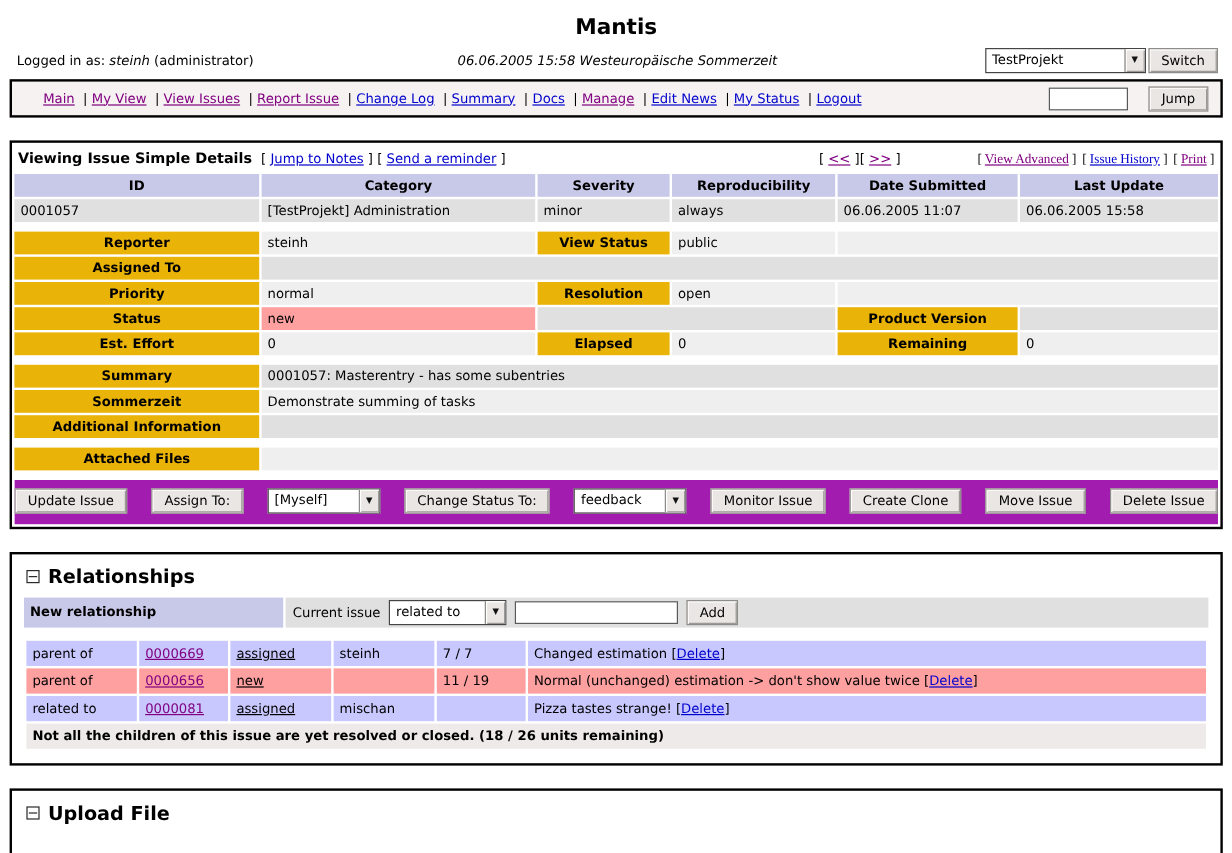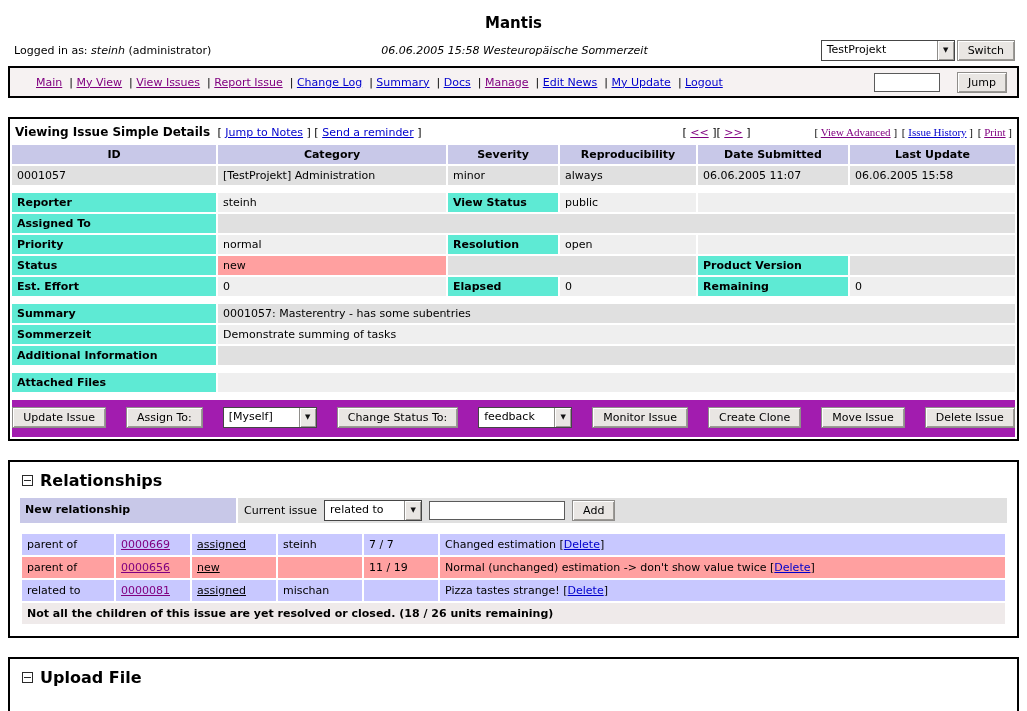--- a/index.html
+++ b/index.html
@@ -5,21 +5,21 @@
   html,body{margin:0;padding:0;}
   body{
     width:1027px;height:711px;overflow:hidden;background:#fff;
     font-family:"DejaVu Sans","Liberation Sans",sans-serif;font-size:11px;color:#000;
   }
   a{text-decoration:underline;cursor:pointer;}
   a.blue{color:#0000cc;} a.purple{color:#800080;} a.black{color:#000;}
   .it{font-style:italic;}
 
   
-  .app-title{padding-top:15px;text-align:center;font-weight:bold;font-size:15px;line-height:16px;}
+  .app-title{padding-top:15px;text-align:center;font-weight:bold;font-size:18px;line-height:16px;}
   .login-bar{display:flex;align-items:center;margin:8px 12px 0 14px;height:22px;}
   .lb-left{flex:1;white-space:nowrap;}
   .lb-center{flex:0 0 auto;text-align:center;}
   .lb-right{flex:1;display:flex;justify-content:flex-end;align-items:center;gap:2px;}
 
   .menu-bar{margin:5px 8px 0 8px;border:2px solid #000;background:#f6f2f2;
     display:flex;align-items:center;padding:4px 10px 4px 26px;height:20px;}
   .menu-links{white-space:nowrap;}
   .mi + .mi::before{content:" | ";white-space:pre;color:#000;}
   .menu-right{margin-left:auto;display:flex;align-items:center;gap:17px;}
@@ -47,21 +47,21 @@
   .collapse-icon::after{content:"";position:absolute;left:1px;right:1px;top:4px;height:1px;background:#2a2a2a;}
 
   
   .box{margin:19px 8px 0 8px;border:2px solid #000;background:#fff;}
   .box-pad{padding:5px 10px 10px 10px;}
   .sec-title{display:flex;align-items:center;font-weight:bold;font-size:16px;padding:4px 0 8px 2px;}
 
   
   table.grid{width:100%;border-collapse:separate;border-spacing:2px;table-layout:fixed;}
   table.grid td,table.grid th{font-size:11px;padding:3px 5px;text-align:left;vertical-align:middle;overflow:hidden;white-space:nowrap;}
-  table.grid th.cat{background:#5eead4;font-weight:bold;}
+  table.grid th.cat{background:#eab308;font-weight:bold;text-align:center;}
   tr.head th{background:#c8c8e8;font-weight:bold;text-align:center;}
   tr.dark td.val{background:#e0e0e0;}
   tr.light td.val{background:#efefef;}
   td.status-new{background:#ffa0a0 !important;}
   tr.gaprow td{padding:0;height:4px;background:transparent;}
   tr.titlerow td{background:#fff;padding:4px 3px;}
   .title-flex{display:flex;align-items:baseline;}
   .t-left{flex:1;white-space:nowrap;}
   .box-title{font-weight:bold;font-size:12px;margin-right:4px;}
   .t-mid{margin-right:62px;white-space:nowrap;}
@@ -106,21 +106,21 @@
     <div class="menu-links">
       <span class="mi"><a class="purple">Main</a></span>
       <span class="mi"><a class="purple">My View</a></span>
       <span class="mi"><a class="purple">View Issues</a></span>
       <span class="mi"><a class="purple">Report Issue</a></span>
       <span class="mi"><a class="blue">Change Log</a></span>
       <span class="mi"><a class="blue">Summary</a></span>
       <span class="mi"><a class="blue">Docs</a></span>
       <span class="mi"><a class="purple">Manage</a></span>
       <span class="mi"><a class="blue">Edit News</a></span>
-      <span class="mi"><a class="blue">My Update</a></span>
+      <span class="mi"><a class="blue">My Status</a></span>
       <span class="mi"><a class="blue">Logout</a></span>
     </div>
     <div class="menu-right">
       <input class="txt jump-input" value="" style="">
       <button class="btn">Jump</button>
     </div>
   </div>
 
   <div class="box">
     <table class="grid">

